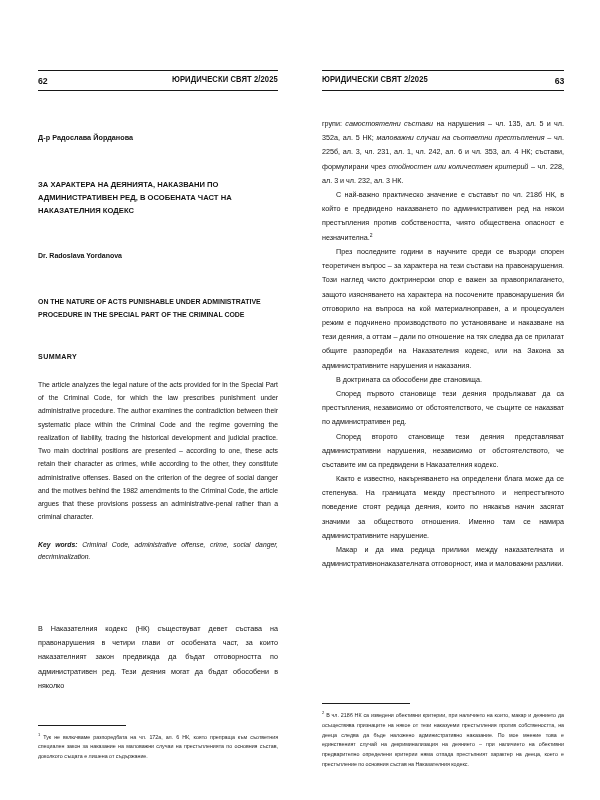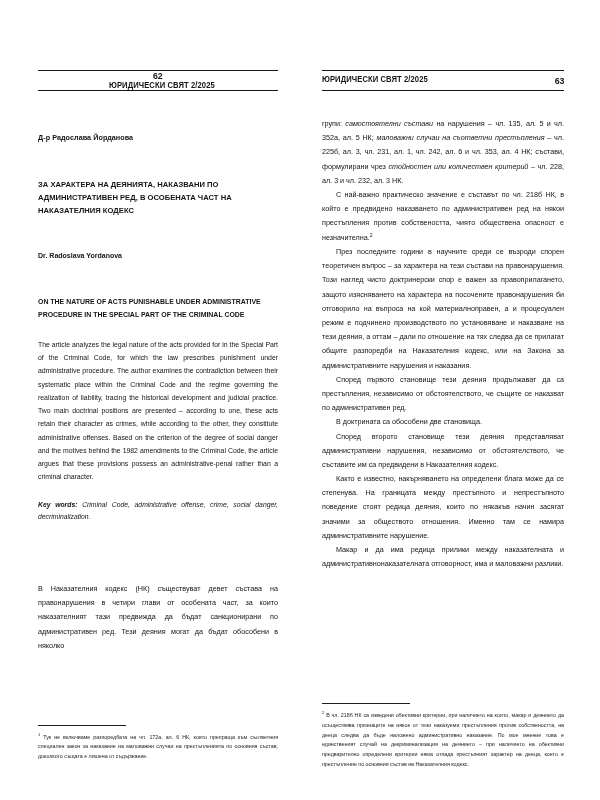--- a/index.html
+++ b/index.html
@@ -38,21 +38,21 @@
   
   .runhead {
     position: relative;
     border-top: 1.6px solid #171717;
     border-bottom: 1.6px solid #171717;
     height: 19px;
     display: flex;
     align-items: center;
     margin-bottom: 26px;
   }
-  .runhead.left  { justify-content: space-between; flex-direction: column; }
+  .runhead.left  { justify-content: space-between; }
   .runhead.right { justify-content: space-between; }
 
   .folio {
     font-weight: bold;
     font-size: 9.5px;
     letter-spacing: -0.2px;
     line-height: 1;
     transform: scaleX(0.92);
     transform-origin: left center;
   }
@@ -188,51 +188,52 @@
     </div>
 
     <p class="author">Д-р Радослава Йорданова</p>
 
     <h1 class="article-title">ЗА ХАРАКТЕРА НА ДЕЯНИЯТА, НАКАЗВАНИ ПО АДМИНИСТРАТИВЕН РЕД, В ОСОБЕНАТА ЧАСТ НА НАКАЗАТЕЛНИЯ КОДЕКС</h1>
 
     <p class="author-en">Dr. Radoslava Yordanova</p>
 
     <h2 class="article-title-en">ON THE NATURE OF ACTS PUNISHABLE UNDER ADMINISTRATIVE PROCEDURE IN THE SPECIAL PART OF THE CRIMINAL CODE</h2>
 
+    <h3 class="summary-head">SUMMARY</h3>
 
     <p class="summary-body">The article analyzes the legal nature of the acts provided for in the Special Part of the Criminal Code, for which the law prescribes punishment under administrative procedure. The author examines the contradiction between their systematic place within the Criminal Code and the regime governing the realization of liability, tracing the historical development and judicial practice. Two main doctrinal positions are presented – according to one, these acts retain their character as crimes, while according to the other, they constitute administrative offenses. Based on the criterion of the degree of social danger and the motives behind the 1982 amendments to the Criminal Code, the article argues that these provisions possess an administrative-penal rather than a criminal character.</p>
 
     <p class="keywords">
       <span class="kw-label">Key words:</span><span> Criminal Code, administrative offense, crime, social danger, decriminalization.</span>
     </p>
 
-    <p class="bg-opening"><span>В Наказателния кодекс (НК) съществуват девет състава на правонарушения в четири глави от особената част, за които наказателният тази предвижда да бъдат санкционирани по административен ред. Тези деяния могат да бъдат обособени в няколко</span></p>
+    <p class="bg-opening"><span>В Наказателния кодекс (НК) съществуват девет състава на правонарушения в четири глави от особената част, за които наказателният закон предвижда да бъдат отговорността по административен ред. Тези деяния могат да бъдат обособени в няколко</span></p>
 
     <div class="footnote-zone">
       <div class="fn-rule"></div>
       <p class="footnote"><sup>1</sup> <span>Тук не включваме разпоредбата на чл. 172а, ал. 6 НК, която препраща към съответния специален закон за наказание на маловажни случаи на престъпленията по основния състав, доколкото същата е лишена от съдържание.</span></p>
     </div>
   </div>
 
   <div class="page page-right">
 
     <div class="runhead right">
       <span class="journal">ЮРИДИЧЕСКИ СВЯТ 2/2025</span>
       <span class="folio">63</span>
     </div>
 
     <p class="body-text"><span>групи: </span><span class="bi">самостоятелни състави</span><span> на нарушения – чл. 135, ал. 5 и чл. 352а, ал. 5 НК; </span><span class="bi">маловажни случаи на съответни престъпления</span><span> – чл. 225б, ал. 3, чл. 231, ал. 1, чл. 242, ал. 6 и чл. 353, ал. 4 НК; състави, формулирани чрез </span><span class="bi">стойностен или количествен критерий</span><span> – чл. 228, ал. 3 и чл. 232, ал. 3 НК.</span></p>
 
     <p class="body-text indent"><span>С най-важно практическо значение е съставът по чл. 218б НК, в който е предвидено наказването по административен ред на някои престъпления против собствеността, чиято обществена опасност е незначителна.</span><sup>2</sup></p>
 
     <p class="body-text indent">През последните години в научните среди се възроди спорен теоретичен въпрос – за характера на тези състави на правонарушения. Този наглед чисто доктринерски спор е важен за правоприлагането, защото изясняването на характера на посочените правонарушения би отговорило на въпроса на кой материалноправен, а и процесуален режим е подчинено производството по установяване и наказване на тези деяния, а оттам – дали по отношение на тях следва да се прилагат общите разпоредби на Наказателния кодекс, или на Закона за административните нарушения и наказания.</p>
 
+    <p class="body-text indent">В доктрината са обособени две становища.</p>
+
     <p class="body-text indent">Според първото становище тези деяния продължават да са престъпления, независимо от обстоятелството, че същите се наказват по административен ред.</p>
-
-    <p class="body-text indent">В доктрината са обособени две становища.</p>
 
     <p class="body-text indent">Според второто становище тези деяния представляват административни нарушения, независимо от обстоятелството, че съставите им са предвидени в Наказателния кодекс.</p>
 
 
     <p class="body-text indent">Както е известно, накърняването на определени блага може да се степенува. На границата между престъпното и непрестъпното поведение стоят редица деяния, които по някакъв начин засягат значими за обществото отношения. Именно там се намира административните нарушение.</p>
 
 
     <p class="body-text indent">Макар и да има редица прилики между наказателната и административнонаказателната отговорност, има и маловажни разлики.</p>
 
 

